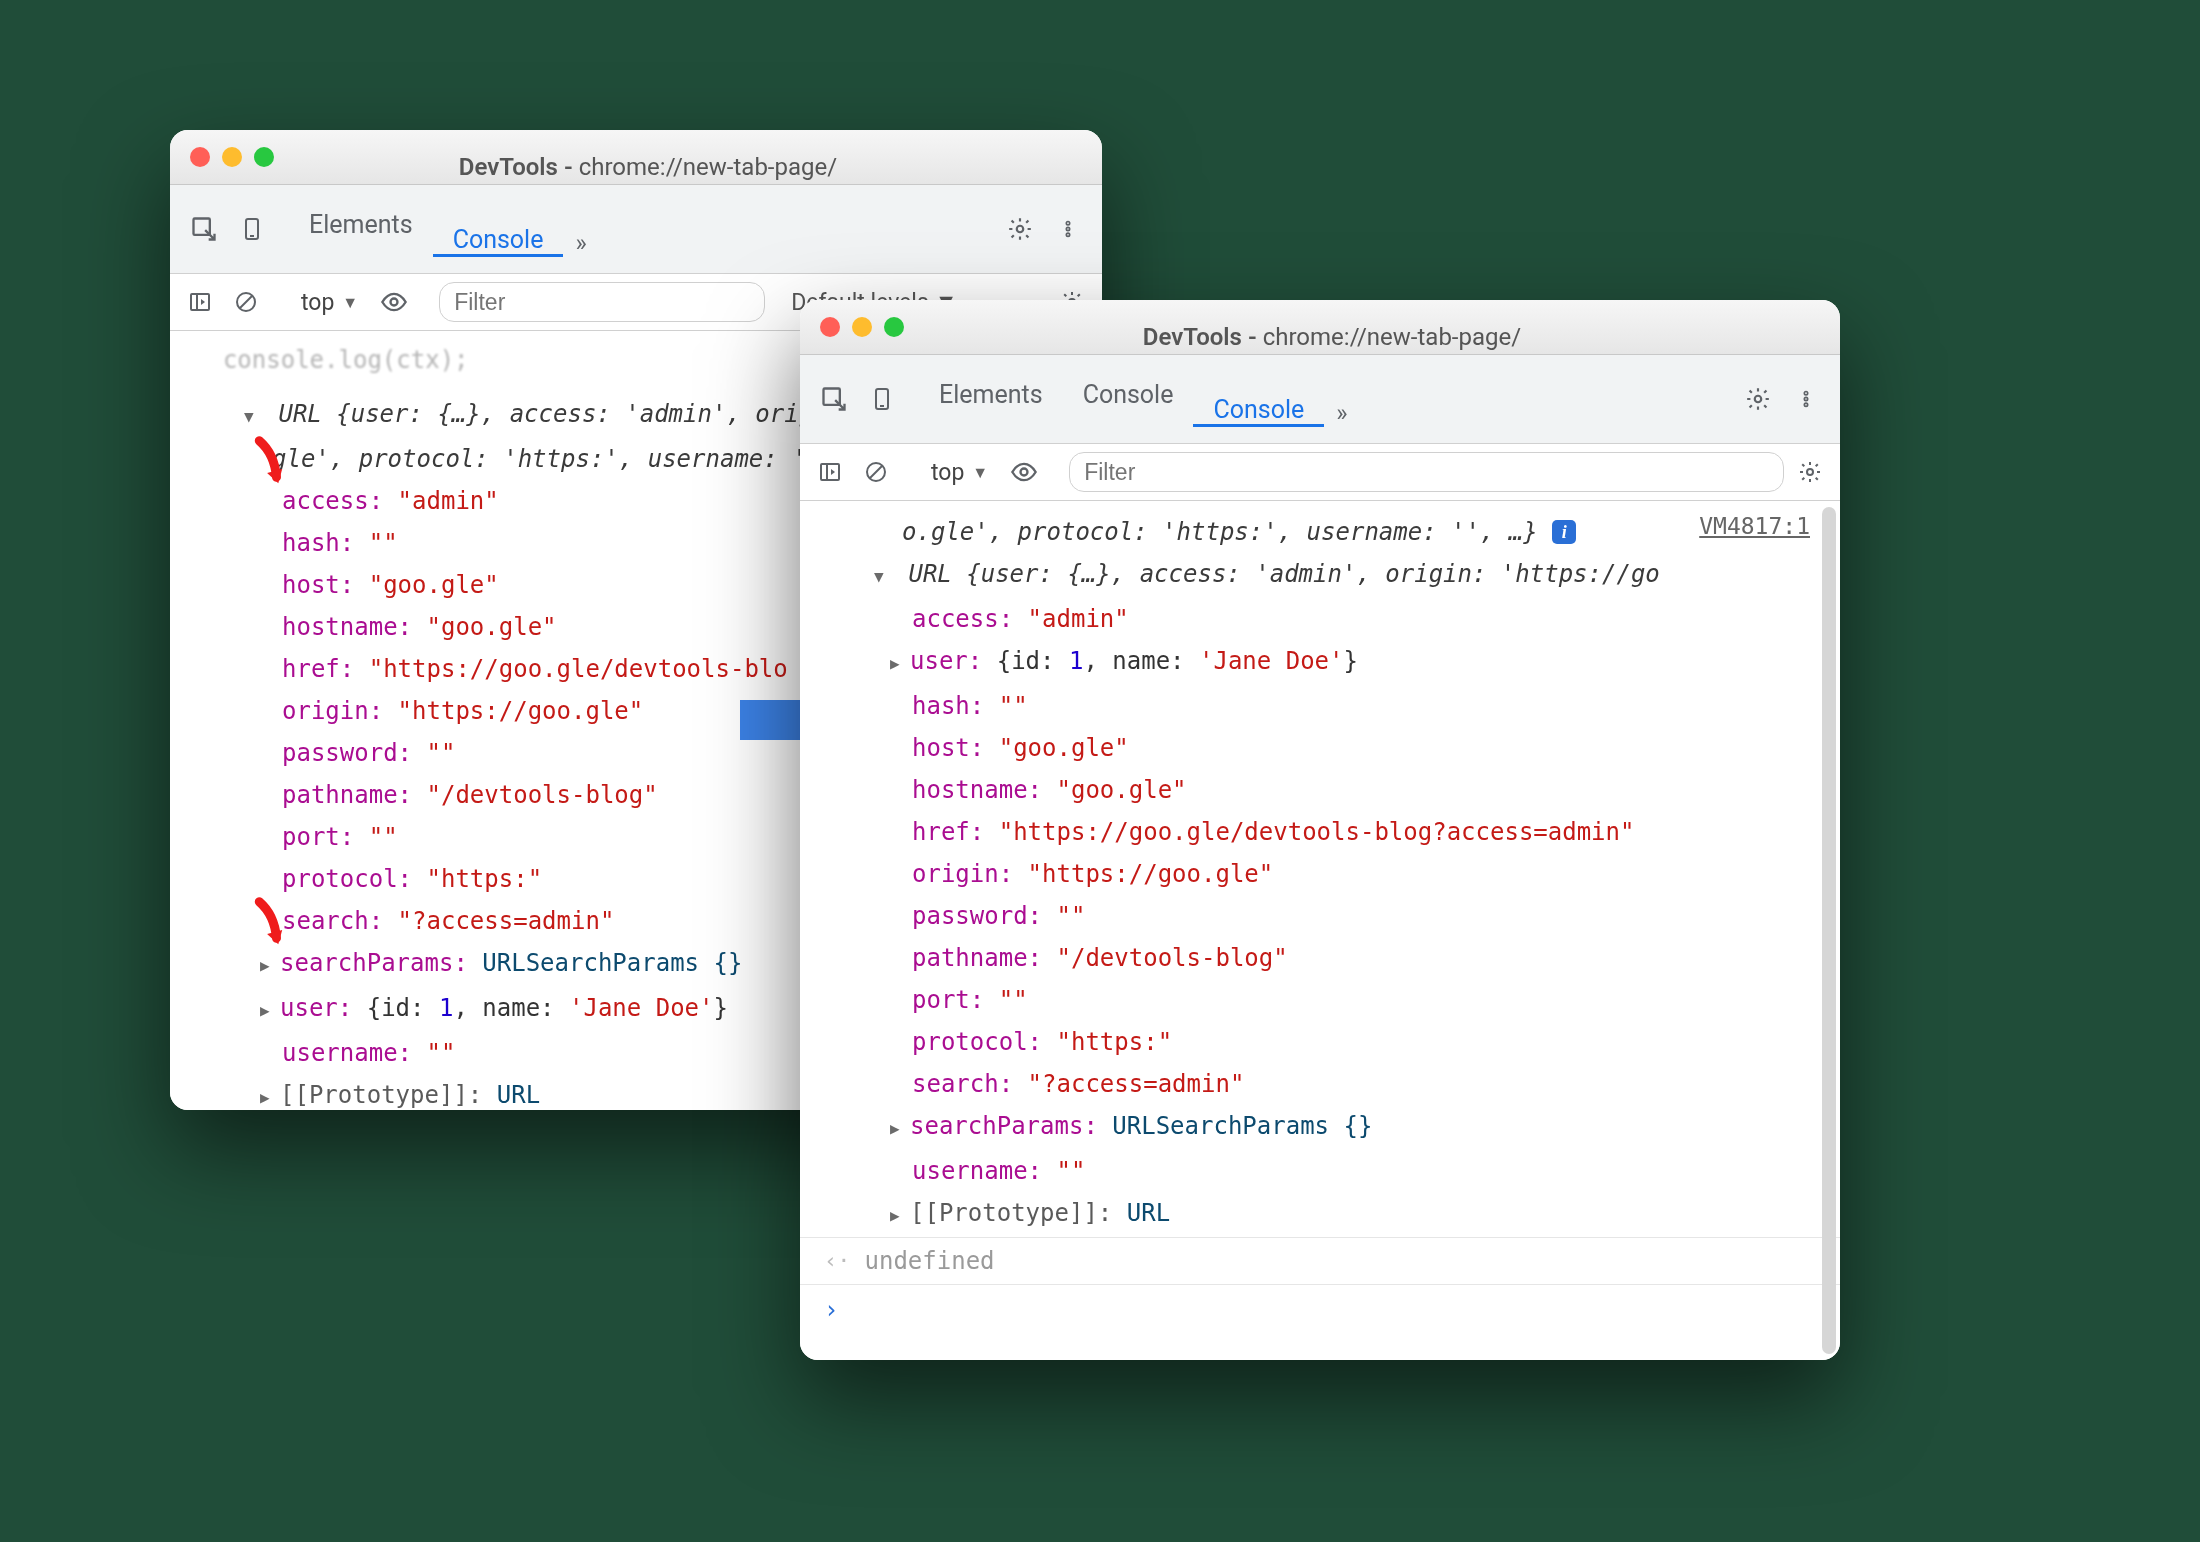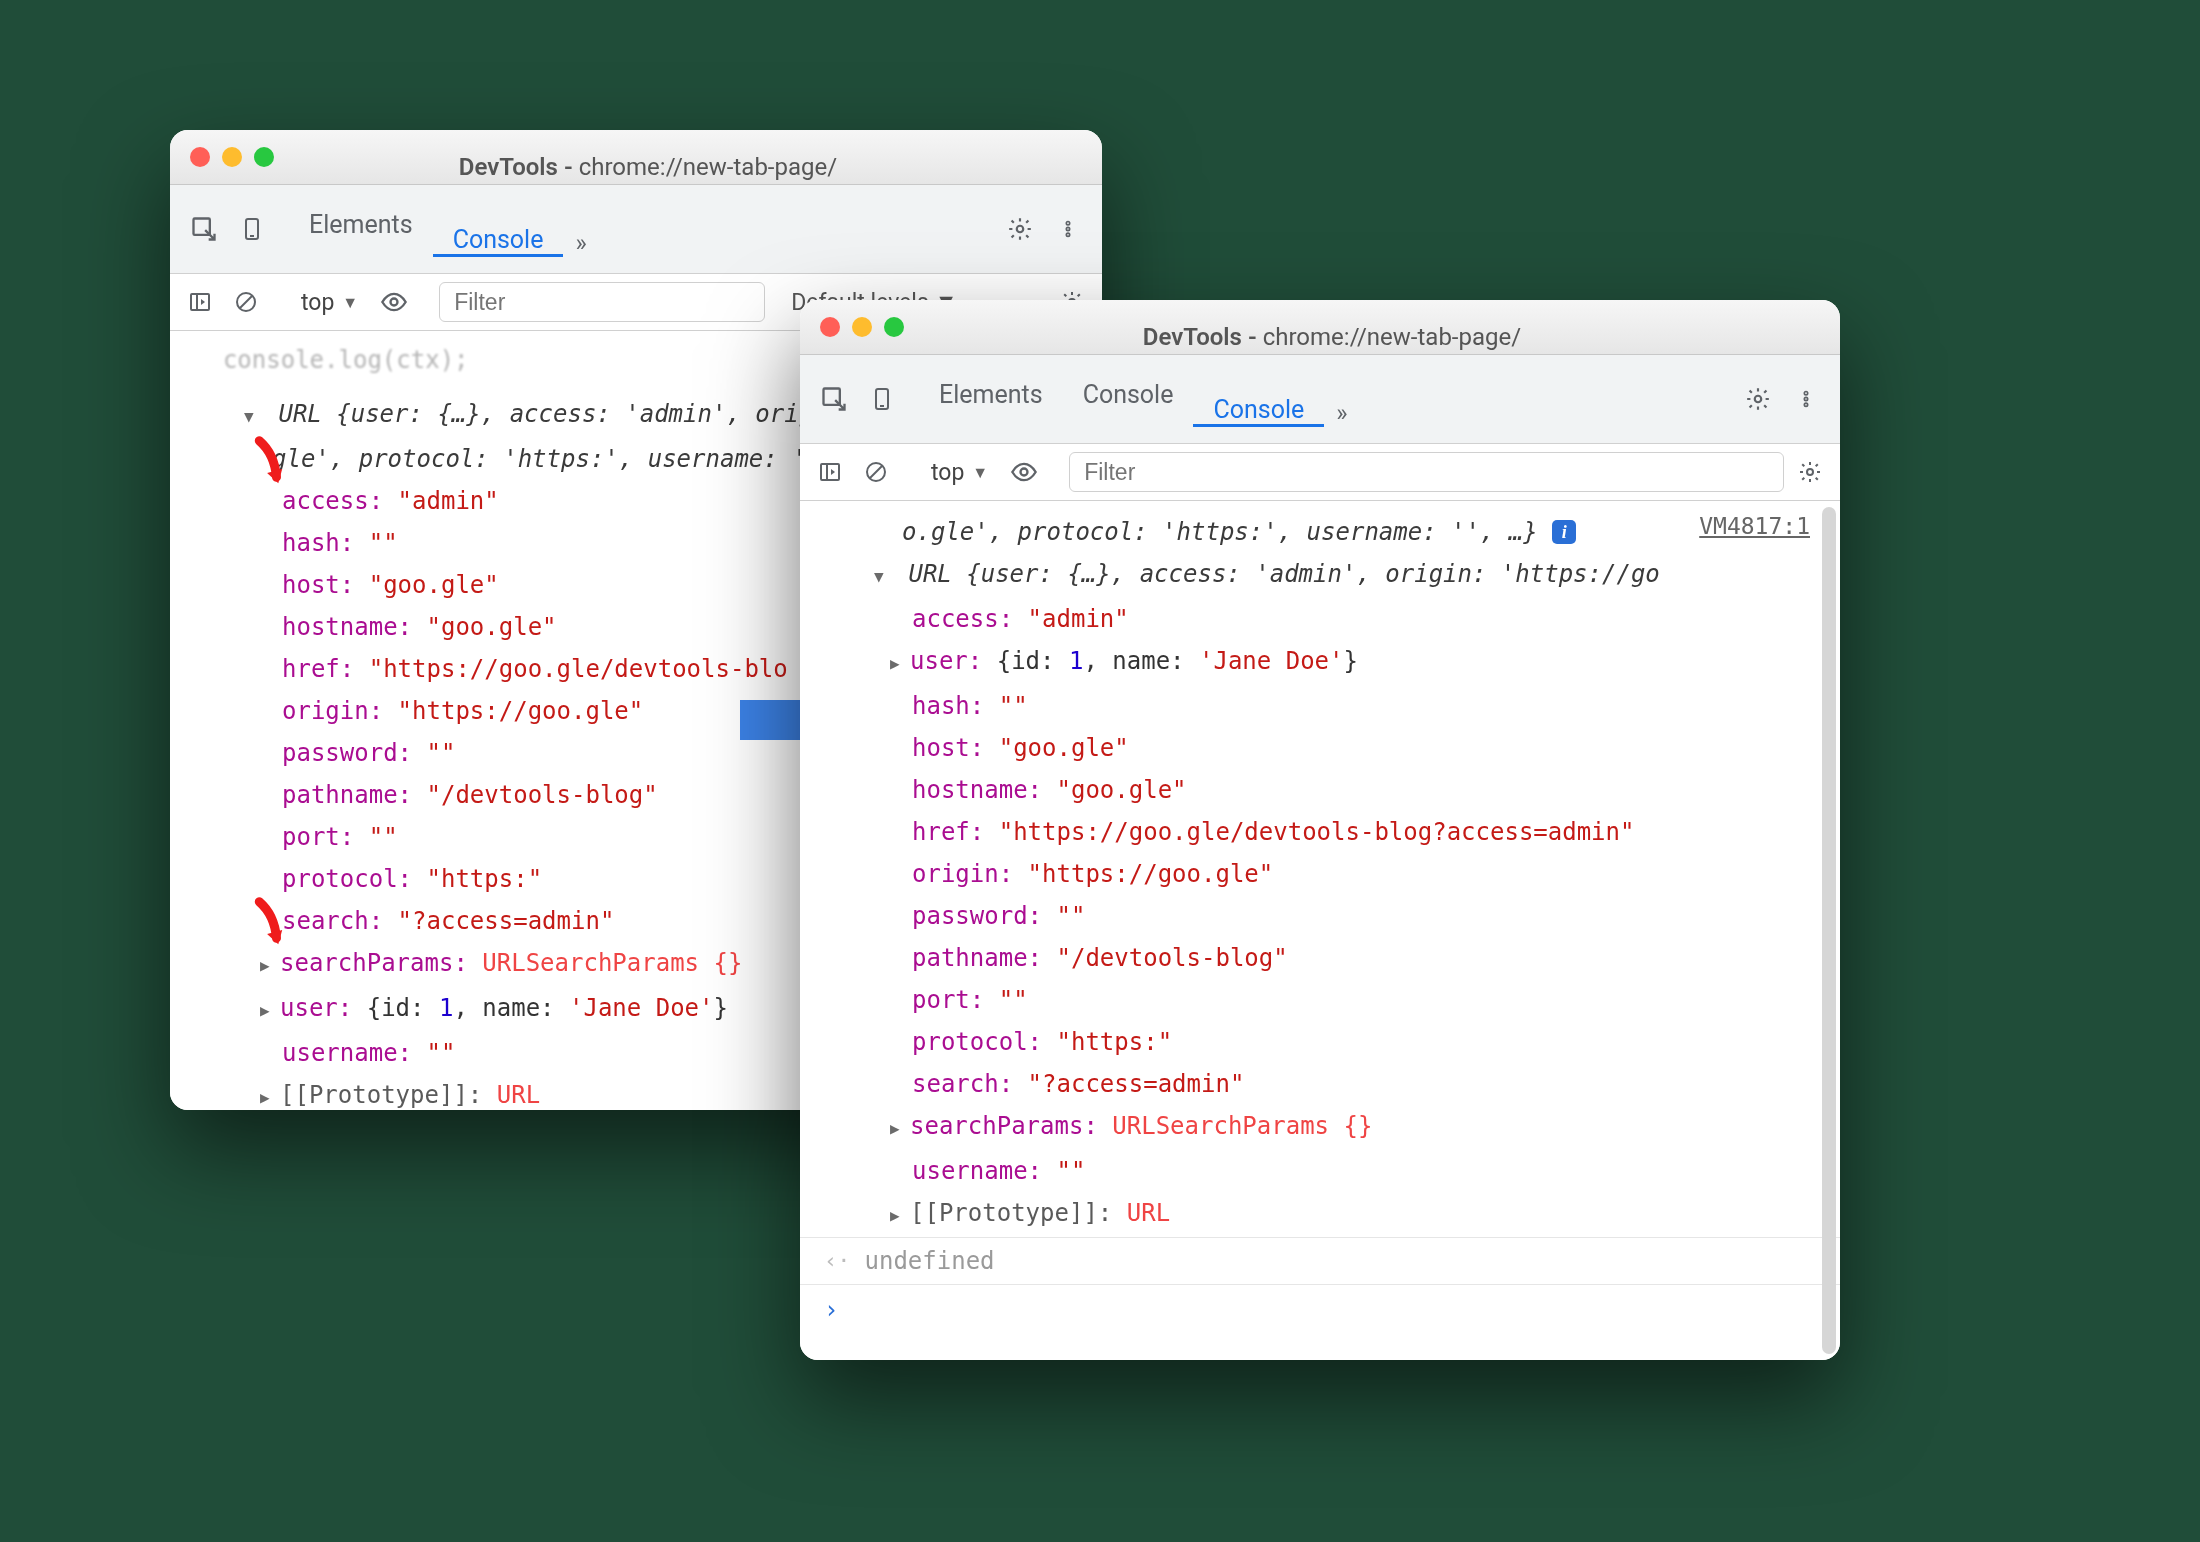--- a/index.html
+++ b/index.html
@@ -85,21 +85,21 @@
     display:flex;align-items:center;padding:0 10px;gap:6px;
   }
   .filterrow .icon-btn{width:40px;}
   .context{
     display:flex;align-items:center;gap:8px;font-size:23px;color:#444;
     padding:0 10px;
   }
   .context .tri{color:#666;font-size:16px;}
   .filter-input-wrap{
     flex:0 0 auto;
-    border:1px solid #d0d0d0;background:#fff;height:38px;border-radius:6px;
+    border:1px solid #d0d0d0;background:#fff;height:38px;border-radius:15px;
     display:flex;align-items:center;padding:0 12px;min-width:260px;
   }
   .filter-input{
     border:none;outline:none;font-size:23px;width:100%;background:transparent;color:#333;
   }
   .levels{font-size:23px;color:#555;display:flex;align-items:center;gap:6px;}
 
   
   .console{
     flex:1;overflow:hidden;background:#fff;font-family:var(--mono);font-size:24px;line-height:38px;
@@ -110,21 +110,21 @@
   .row{padding:2px 0;white-space:nowrap;}
   .indent1{padding-left:50px;}
   .indent2{padding-left:88px;}
   .tri-exp{display:inline-block;width:20px;color:#6b6b6b;}
   .tri-exp.down::before{content:"▼";font-size:16px;}
   .tri-exp.right::before{content:"▶";font-size:16px;}
   .summary{font-style:italic;color:#3b3b3b;}
   .prop{color:var(--prop);}
   .str{color:var(--string);}
   .num{color:var(--number);}
-  .obj{color:#ef4444;}
+  .obj{color:#0c4a6e;}
   .brace{color:#333;}
   .g{color:var(--grey);}
   .proto{color:#5a5a5a;}
   .badge-i{
     display:inline-flex;width:24px;height:24px;background:var(--info);color:#fff;border-radius:5px;
     align-items:center;justify-content:center;font-style:italic;font-family:serif;font-size:18px;
     font-weight:bold;vertical-align:2px;
   }
   .sourcelink{
     position:absolute;right:30px;top:6px;color:#666;text-decoration:underline;font-size:23px;font-family:var(--mono);

